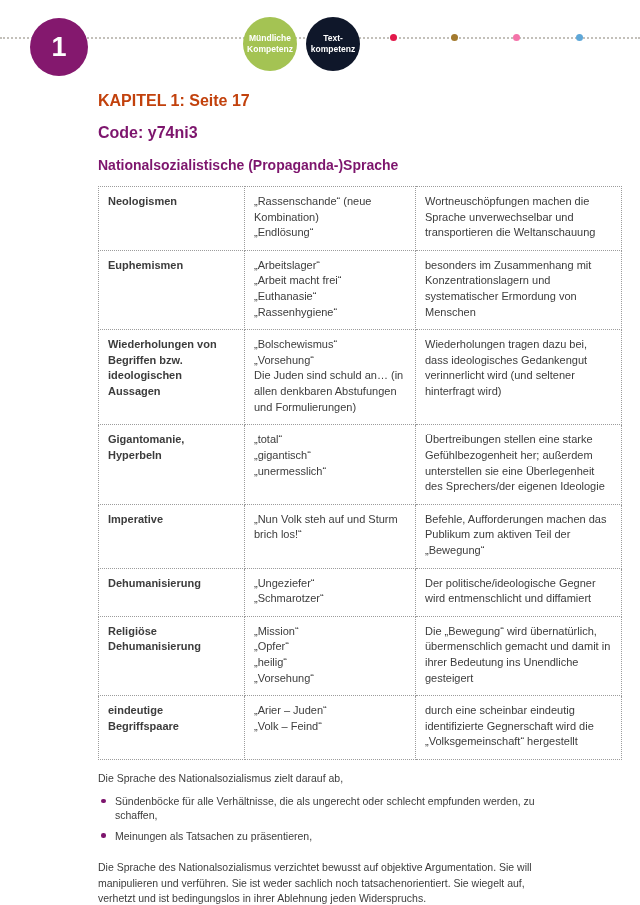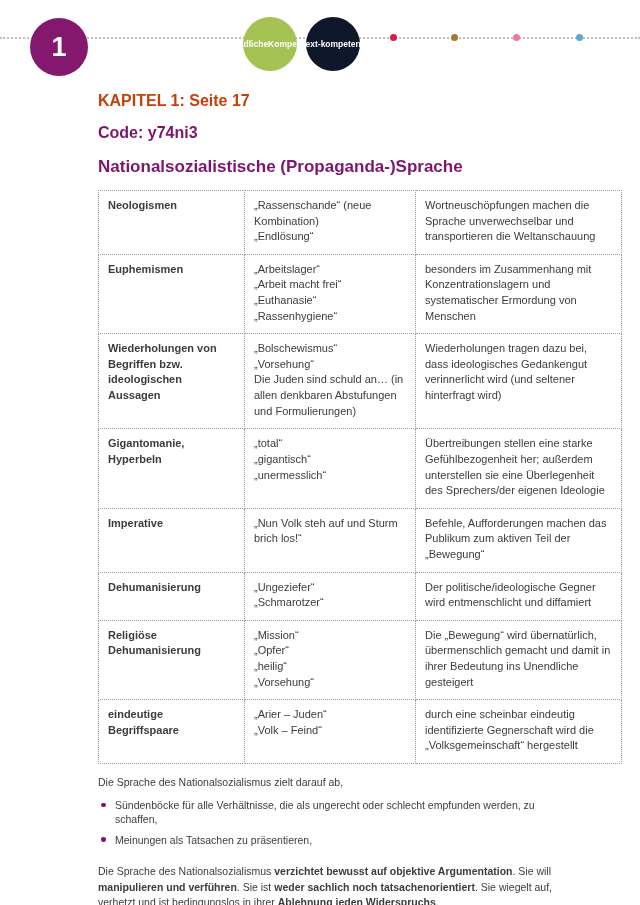--- a/index.html
+++ b/index.html
@@ -16,29 +16,29 @@
   .timeline-dot{
     position:absolute;top:34px;width:7px;height:7px;border-radius:50%;z-index:1;
   }
   .chapter-circle{
     position:absolute;left:30px;top:18px;width:58px;height:58px;border-radius:50%;
     display:flex;align-items:center;justify-content:center;z-index:2;
   }
   .chapter-circle span{color:#fff;font-size:27px;font-weight:bold;}
   .badges{position:absolute;left:243px;top:17px;display:flex;gap:9px;z-index:2;}
   .badge{
-    width:54px;height:54px;border-radius:50%;display:flex;flex-direction:row;
+    width:54px;height:54px;border-radius:50%;display:flex;flex-direction:column;
     align-items:center;justify-content:center;text-align:center;
   }
   .badge span{color:#fff;font-size:8.5px;font-weight:bold;line-height:1.25;display:block;}
   
   .content{position:absolute;left:98px;top:0;width:466px;}
   .title{margin:92px 0 0 0;font-size:16px;font-weight:bold;}
   .code{margin:14px 0 0 0;font-size:16px;font-weight:bold;}
-  .subtitle{margin:15px 0 0 0;font-size:17px;font-weight:bold;}
+  .subtitle{margin:15px 0 0 0;font-size:14px;font-weight:bold;}
   
   table.propaganda{
     margin-top:13px;width:466px;border-collapse:collapse;table-layout:fixed;
   }
   table.propaganda td{
     border:1px dotted #9c9c9c;vertical-align:top;
     padding:7px 9px 9px 9px;font-size:11px;line-height:1.42;color:#3c3c3c;
   }
   td.col-term{width:127px;font-weight:bold;}
   td.col-examples{width:152px;}
@@ -49,21 +49,21 @@
   ul.goals{margin:8px 0 0 0;padding:0;list-style:none;}
   ul.goals li{
     position:relative;padding-left:17px;margin-top:6px;
     font-size:10.5px;line-height:1.35;
   }
   ul.goals li::before{
     content:"";position:absolute;left:3px;top:4.5px;width:4.5px;height:4.5px;
     border-radius:50%;
   }
   .closing{margin:17px 0 0 0;font-size:10.5px;line-height:1.5;}
-  .closing .seg-bold{font-weight:bold;}
+  .closing .seg-bold{font-weight:normal;}
 </style>
 <style>ul.goals li::before{background:#7d156d;}</style></head>
 <body>
 
 <div class="timeline"></div>
 <div id="timeline-dots">
     <div class="timeline-dot" style="background: rgb(226, 24, 74); left: 390px;"></div>
     <div class="timeline-dot" style="background: rgb(163, 122, 46); left: 451px;"></div>
     <div class="timeline-dot" style="background: rgb(244, 115, 169); left: 513px;"></div>
     <div class="timeline-dot" style="background: rgb(94, 167, 216); left: 576px;"></div>

